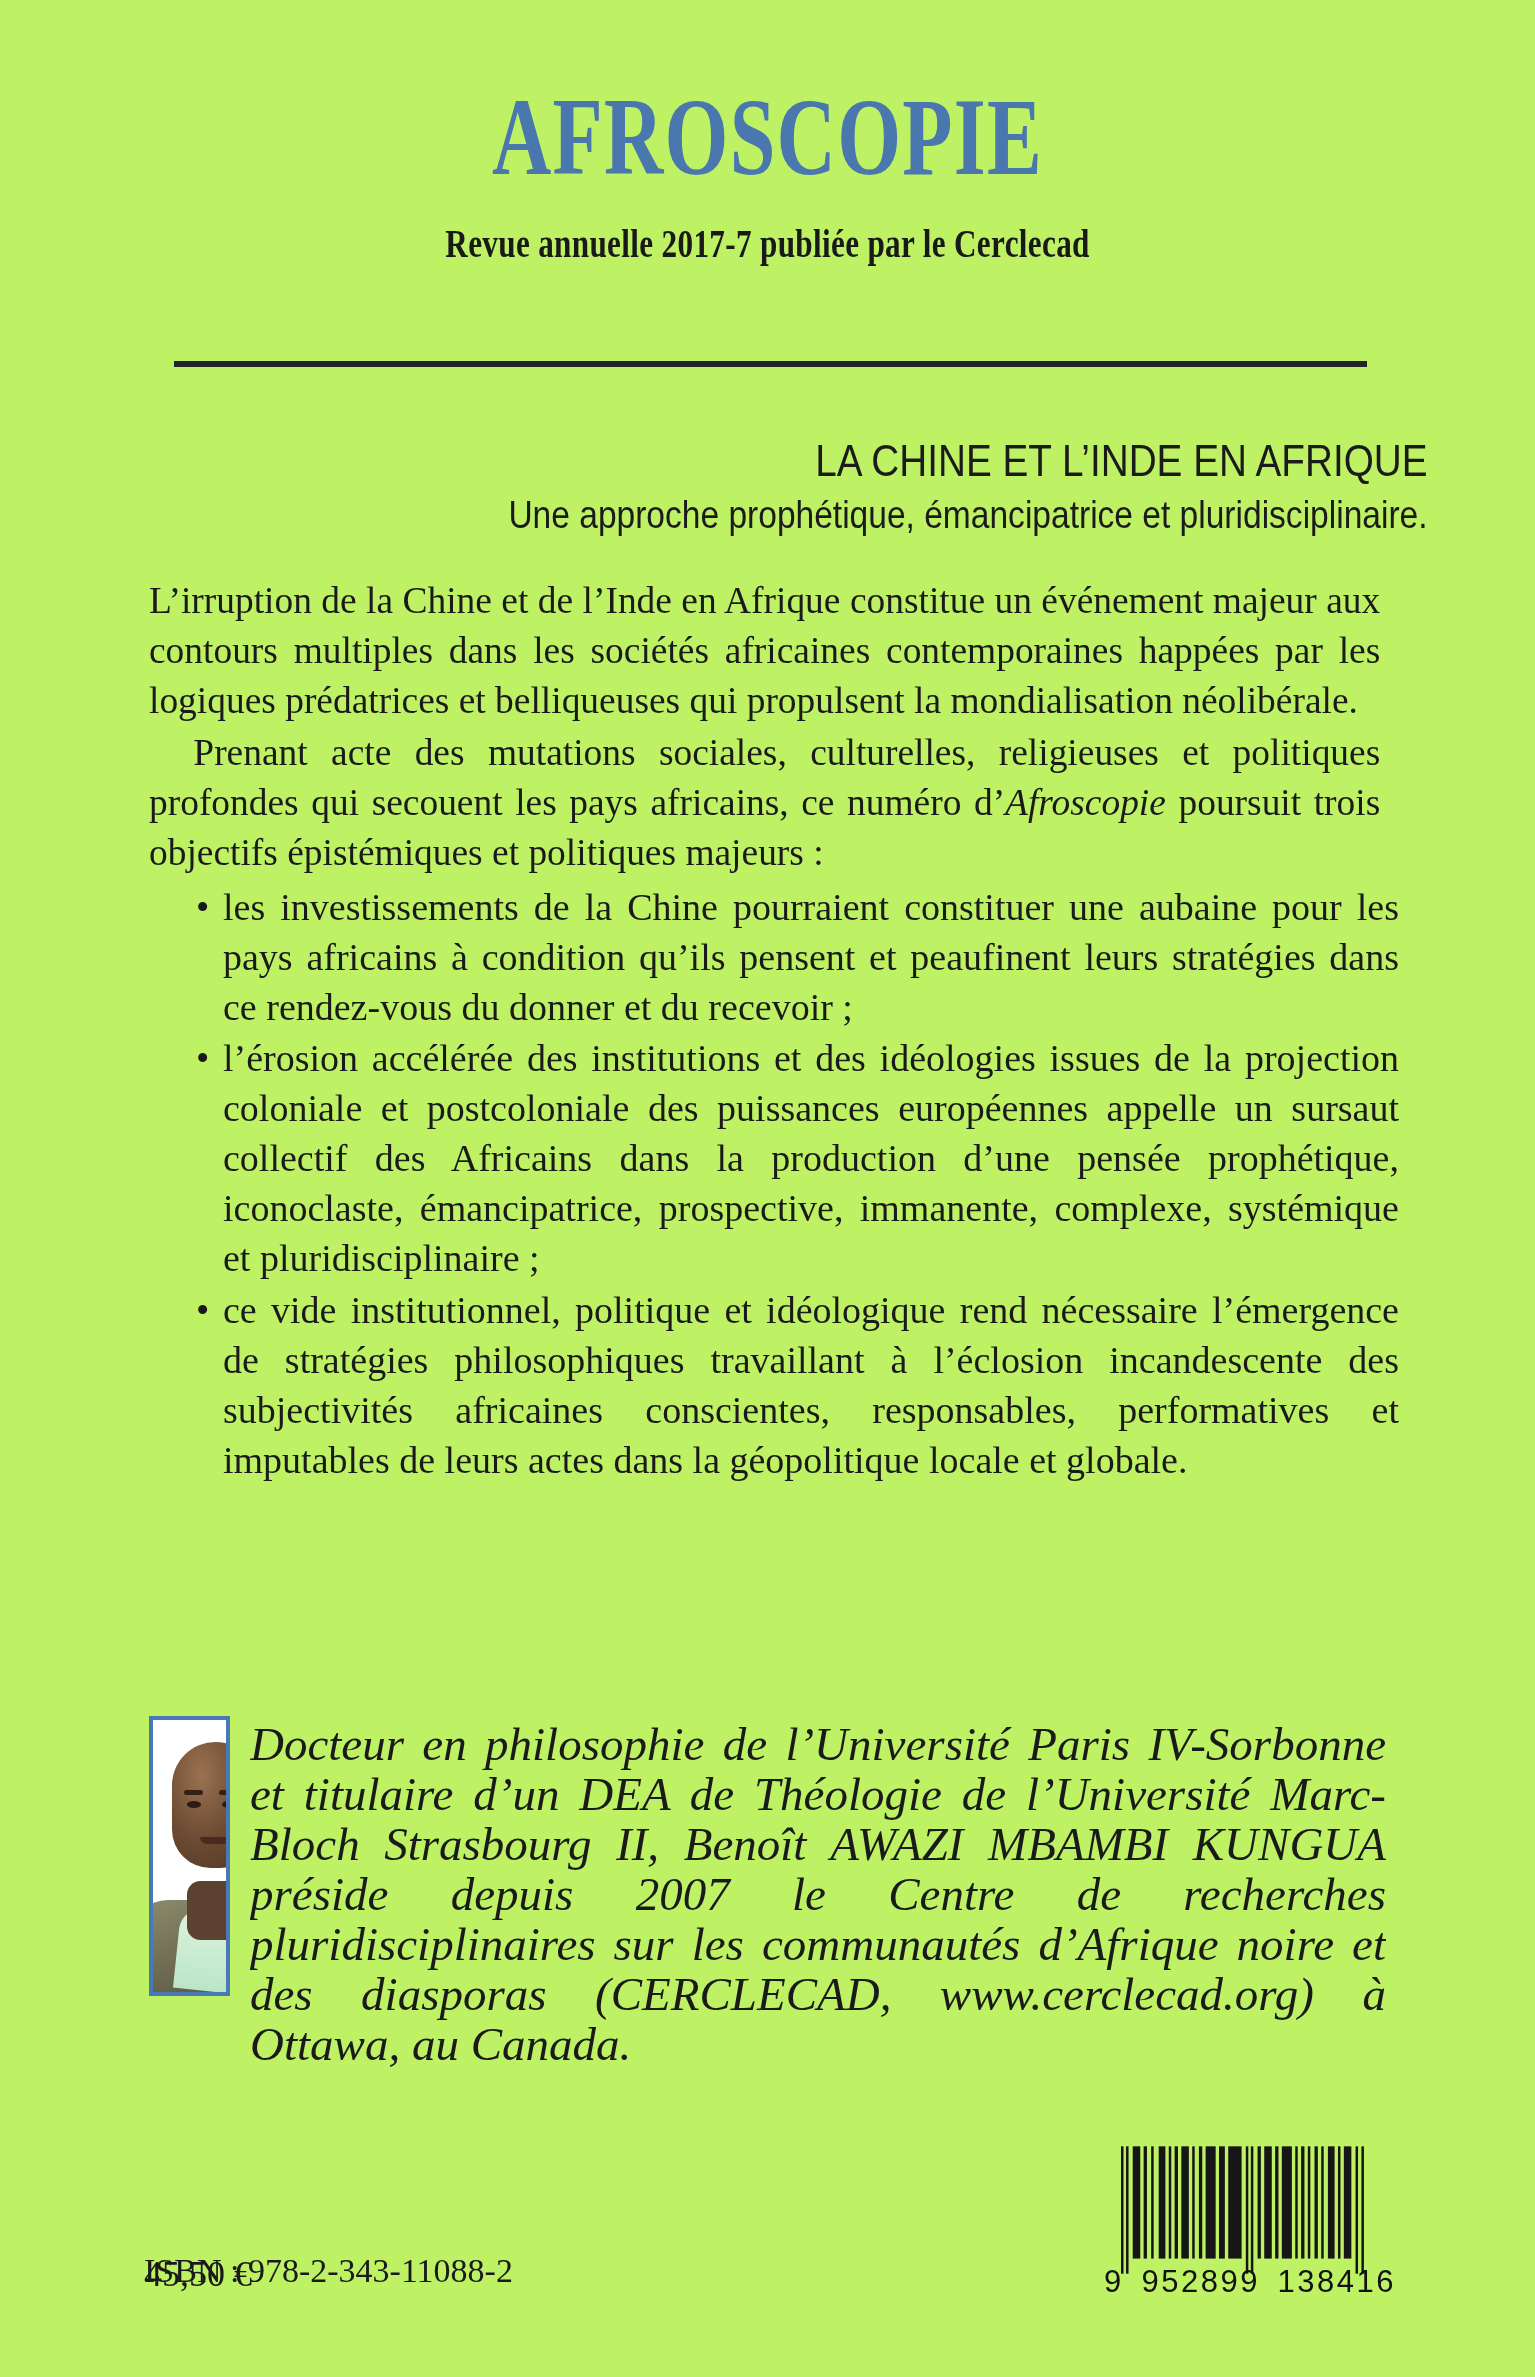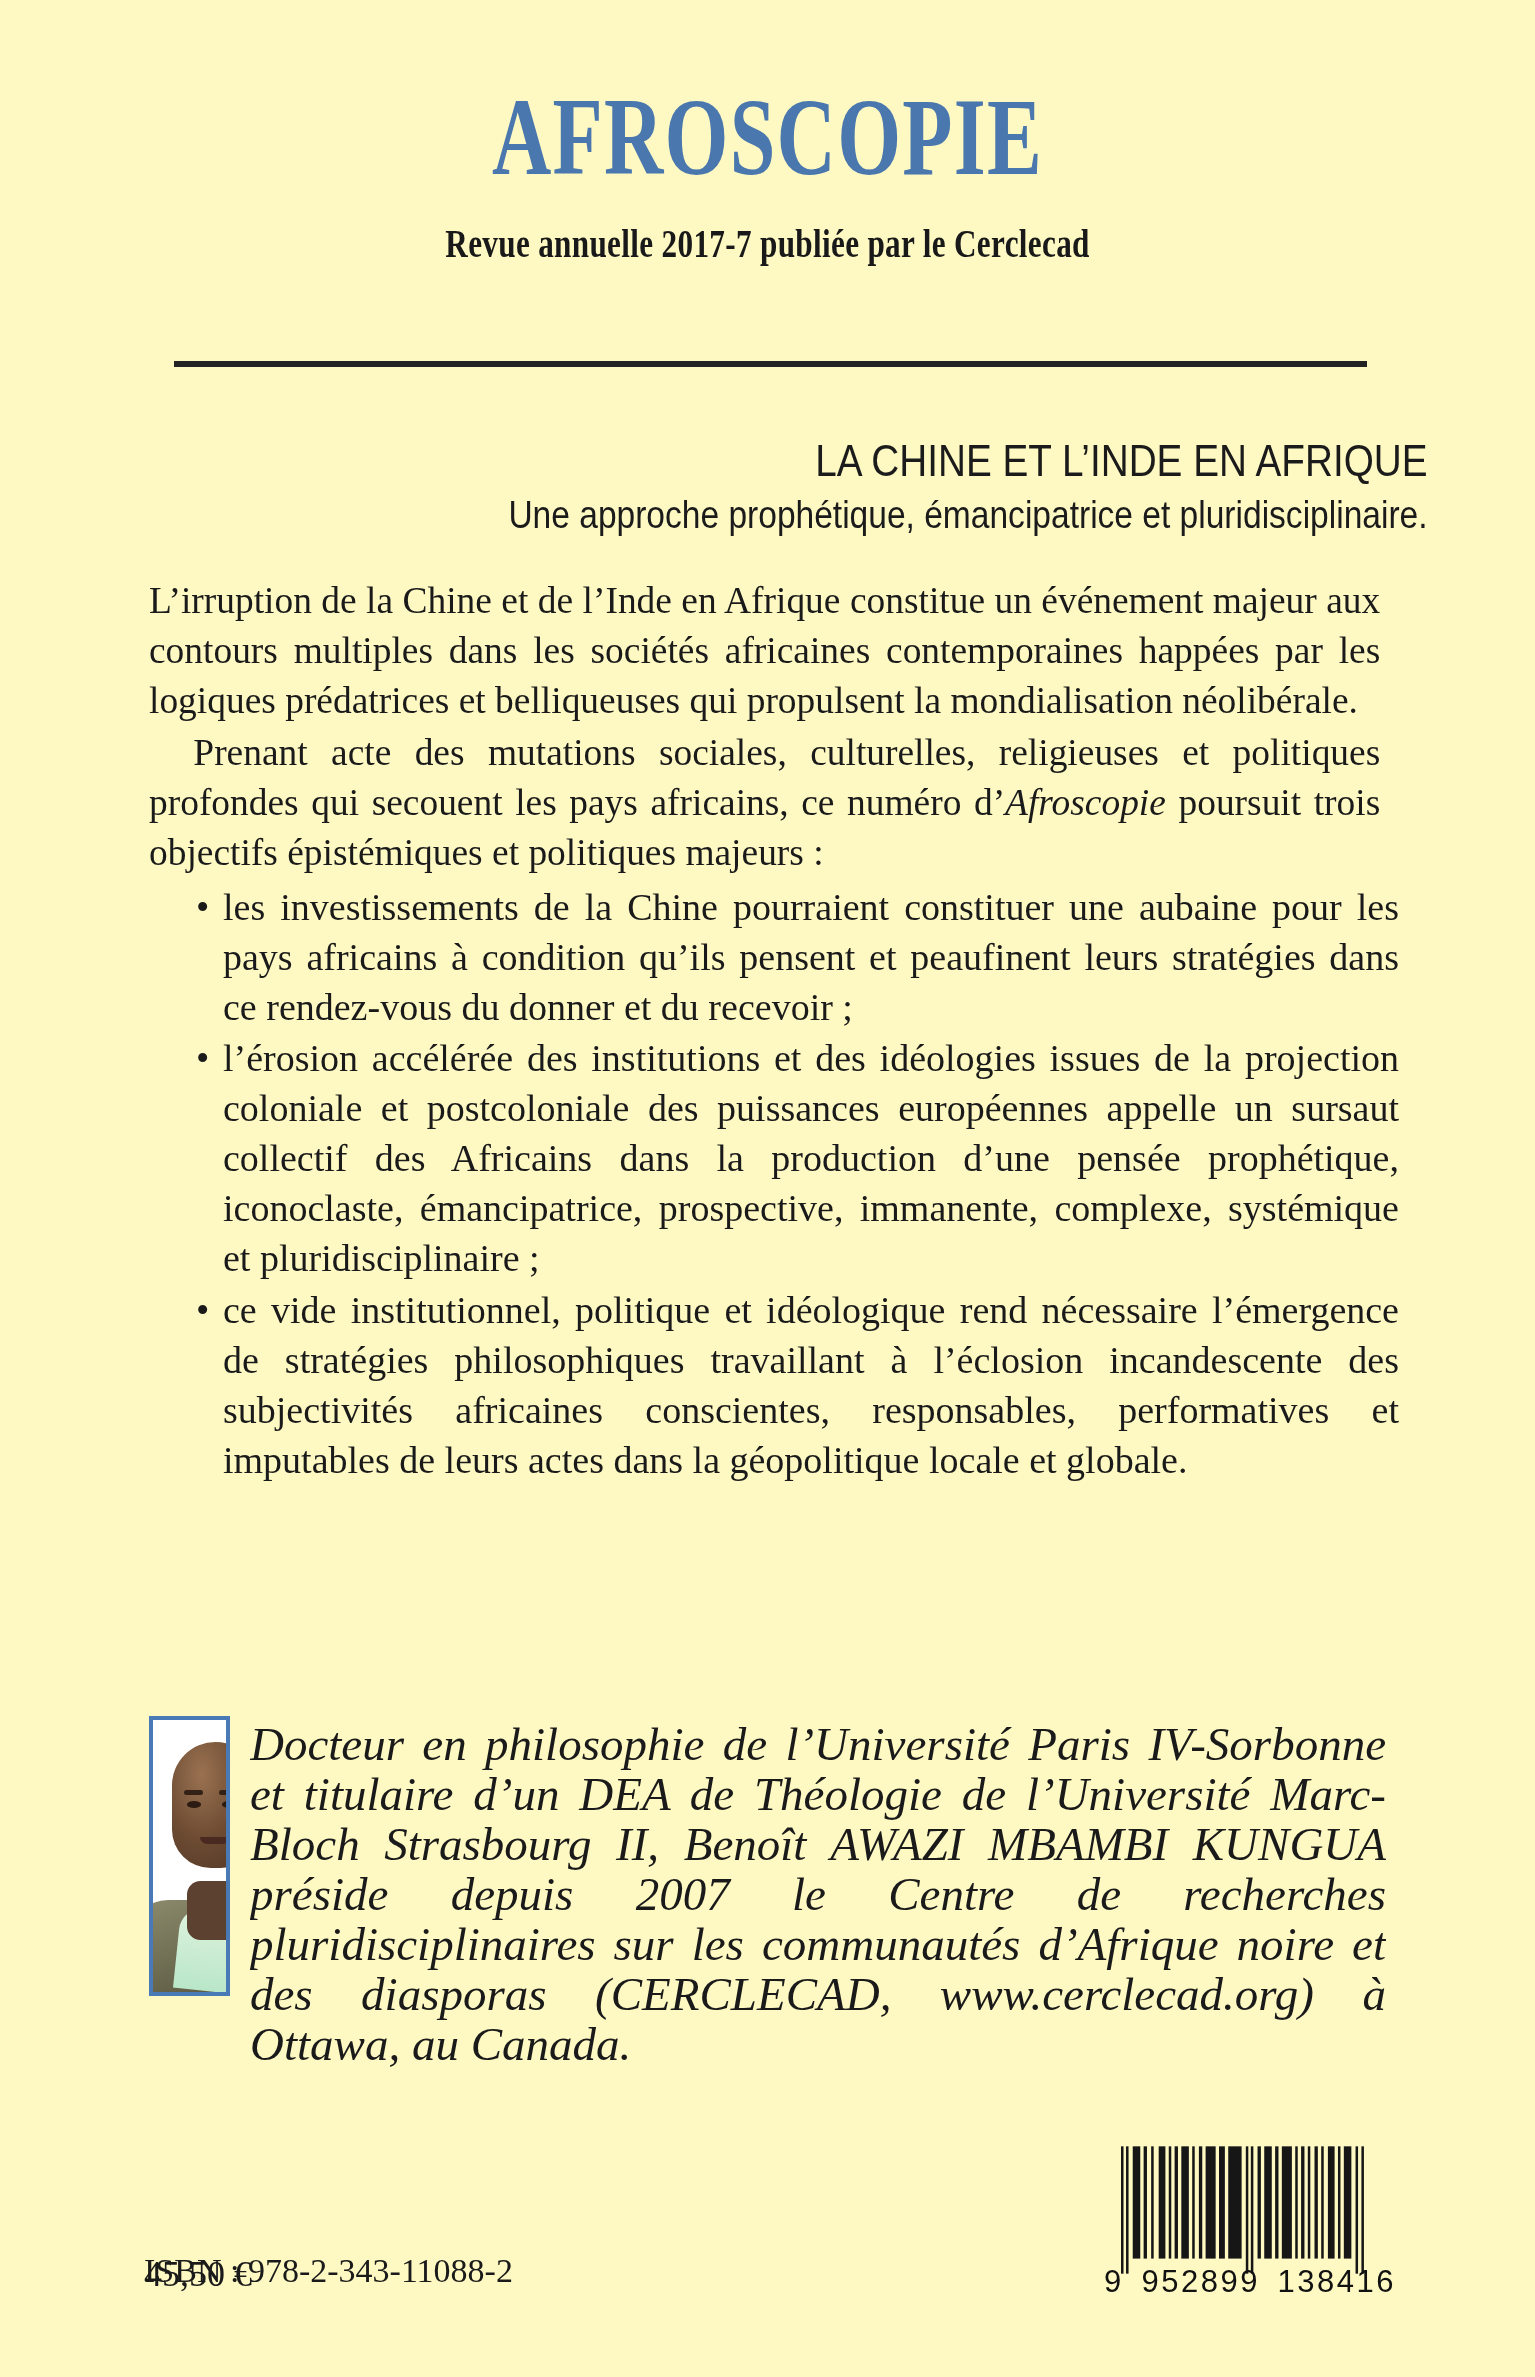--- a/index.html
+++ b/index.html
@@ -12,21 +12,21 @@
     height: 2377px;
     position: relative;
     font-family: "Liberation Serif", "DejaVu Serif", serif;
     color: #1a1a1a;
     overflow: hidden;
   }
 
   .page {
     position: absolute;
     inset: 0;
-    background: #fef9c3;
+    background: #bef264;
   }
 
   
   .masthead {
     position: absolute;
     left: 0;
     right: 0;
     top: 81px;
     text-align: center;
   }

